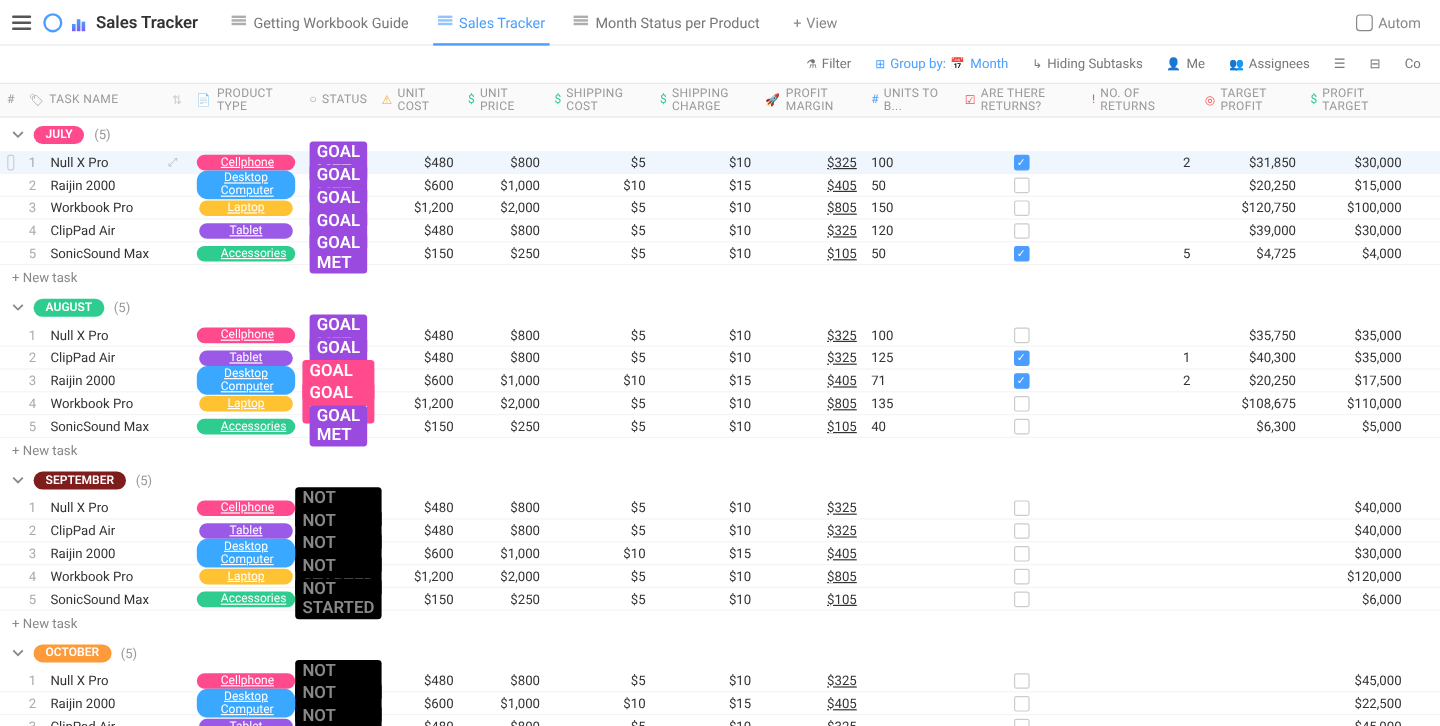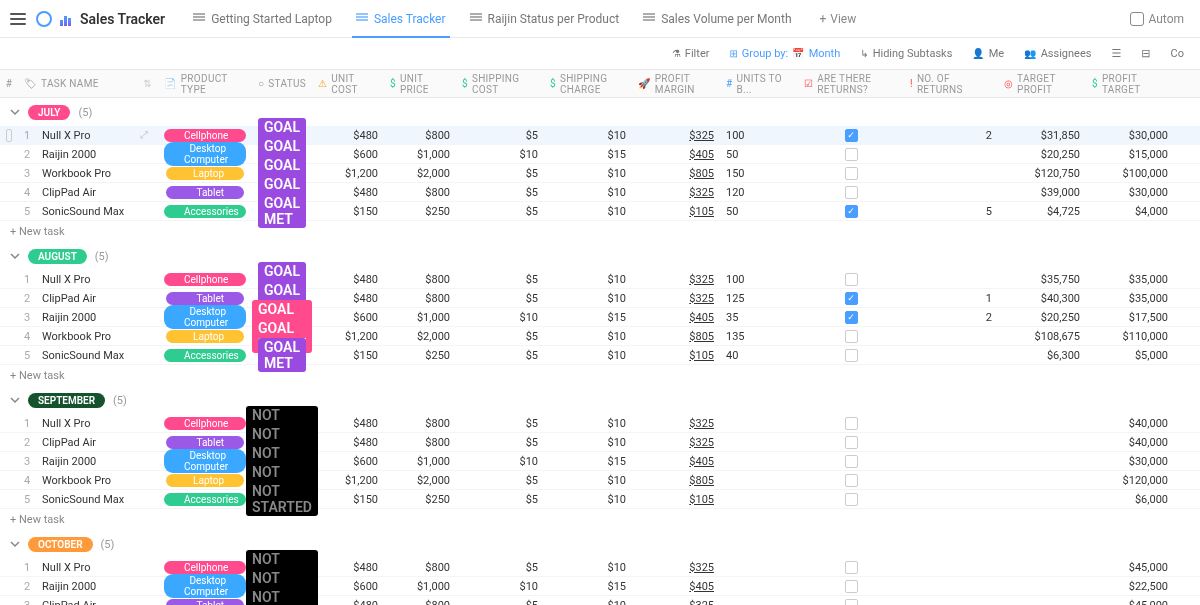--- a/index.html
+++ b/index.html
@@ -56,21 +56,21 @@
 .c-prod { width: 94px; justify-content: center; }
 .c-status { width: 60px; justify-content: center; }
 .c-money { width: 72px; justify-content: flex-end; }
 .c-ship { width: 88px; justify-content: flex-end; }
 .c-margin { width: 88px; justify-content: flex-end; text-decoration: underline; }
 .c-units { width: 78px; }
 .c-returns { width: 106px; justify-content: center; }
 .c-numret { width: 94px; justify-content: flex-end; }
 .c-target { width: 88px; justify-content: flex-end; }
 
-.prod-pill { padding: 1px 20px; border-radius: 9px; color: #fff; font-size: 10px; min-width: 78px; text-align: right; }
+.prod-pill { padding: 1px 20px; border-radius: 9px; color: #fff; font-size: 10px; min-width: 78px; text-align: center; text-decoration: underline; }
 .status-pill { padding: 1px 6px; border-radius: 3px; color: #fff; font-size: 14px; font-weight: 600; }
 .status-pill.gray { background: #000000; color: #888; }
 .cbox { width: 13px; height: 13px; border: 1px solid #ccc; border-radius: 2px; display: flex; align-items: center; justify-content: center; cursor: pointer; }
 .cbox.checked { background: #4a9eff; border-color: #4a9eff; color: #fff; font-size: 9px; }
 .expand-icon { color: #bbb; font-size: 10px; margin-left: auto; margin-right: 4px; }
 .new-task { padding: 4px 10px; color: #888; font-size: 11px; cursor: pointer; }
 .micro-icon { font-size: 10px; }
 </style>
 </head>
 <body>
@@ -90,45 +90,37 @@
       </span>
     <span>Sales Tracker</span>
   </div>
   <div id="tabs" style="display: flex;">
       <div class="tab">
         <span class="tab-icon">
           <span></span>
           <span></span>
           <span></span>
         </span>
-        <span>Getting Started Laptop</span>
+        <span>Getting Workbook Guide</span>
       </div>
       <div class="tab active">
         <span class="tab-icon">
           <span></span>
           <span></span>
           <span></span>
         </span>
         <span>Sales Tracker</span>
       </div>
       <div class="tab">
         <span class="tab-icon">
           <span></span>
           <span></span>
           <span></span>
         </span>
-        <span>Raijin Status per Product</span>
-      </div>
-      <div class="tab">
-        <span class="tab-icon">
-          <span></span>
-          <span></span>
-          <span></span>
-        </span>
-        <span>Sales Volume per Month</span>
+        <span>Month Status per Product</span>
       </div>
     </div>
   <div class="add-view">
     <span>+</span>
     <span>View</span>
   </div>
   <div class="spacer"></div>
   <div class="autom">
     <span class="robot-icon"></span>
     <span>Autom</span>
@@ -410,21 +402,21 @@
         <span class="prod-pill" style="background:#3aa8ff">Desktop Computer</span>
       </div>
       <div class="cell c-status">
         <span class="status-pill" style="background:#ff4a8d">GOAL UNMET</span>
       </div>
       <div class="cell c-money">$600</div>
       <div class="cell c-money">$1,000</div>
       <div class="cell c-ship">$10</div>
       <div class="cell c-ship">$15</div>
       <div class="cell c-margin">$405</div>
-      <div class="cell c-units">35</div>
+      <div class="cell c-units">71</div>
       <div class="cell c-returns">
         <div class="cbox checked">✓</div>
       </div>
       <div class="cell c-numret">2</div>
       <div class="cell c-target">$20,250</div>
       <div class="cell c-target">$17,500</div>
     </div>
     <div class="row">
       <div class="cell c-check"></div>
       <div class="cell c-num">4</div>
@@ -469,21 +461,21 @@
       </div>
       <div class="cell c-numret"></div>
       <div class="cell c-target">$6,300</div>
       <div class="cell c-target">$5,000</div>
     </div>
     <div class="new-task">+ New task</div>
     <div class="group-header">
       <svg class="chev" viewBox="0 0 10 10">
         <path d="M1 3 L5 7 L9 3" fill="none" stroke="#888" stroke-width="1.5"></path>
       </svg>
-      <span class="group-badge" style="background:#14532d">SEPTEMBER</span>
+      <span class="group-badge" style="background:#7f1d1d">SEPTEMBER</span>
       <span class="group-count">(5)</span>
     </div>
     <div class="row">
       <div class="cell c-check"></div>
       <div class="cell c-num">1</div>
       <div class="cell c-name">Null X Pro</div>
       <div class="cell c-prod">
         <span class="prod-pill" style="background:#ff4a8d">Cellphone</span>
       </div>
       <div class="cell c-status">

